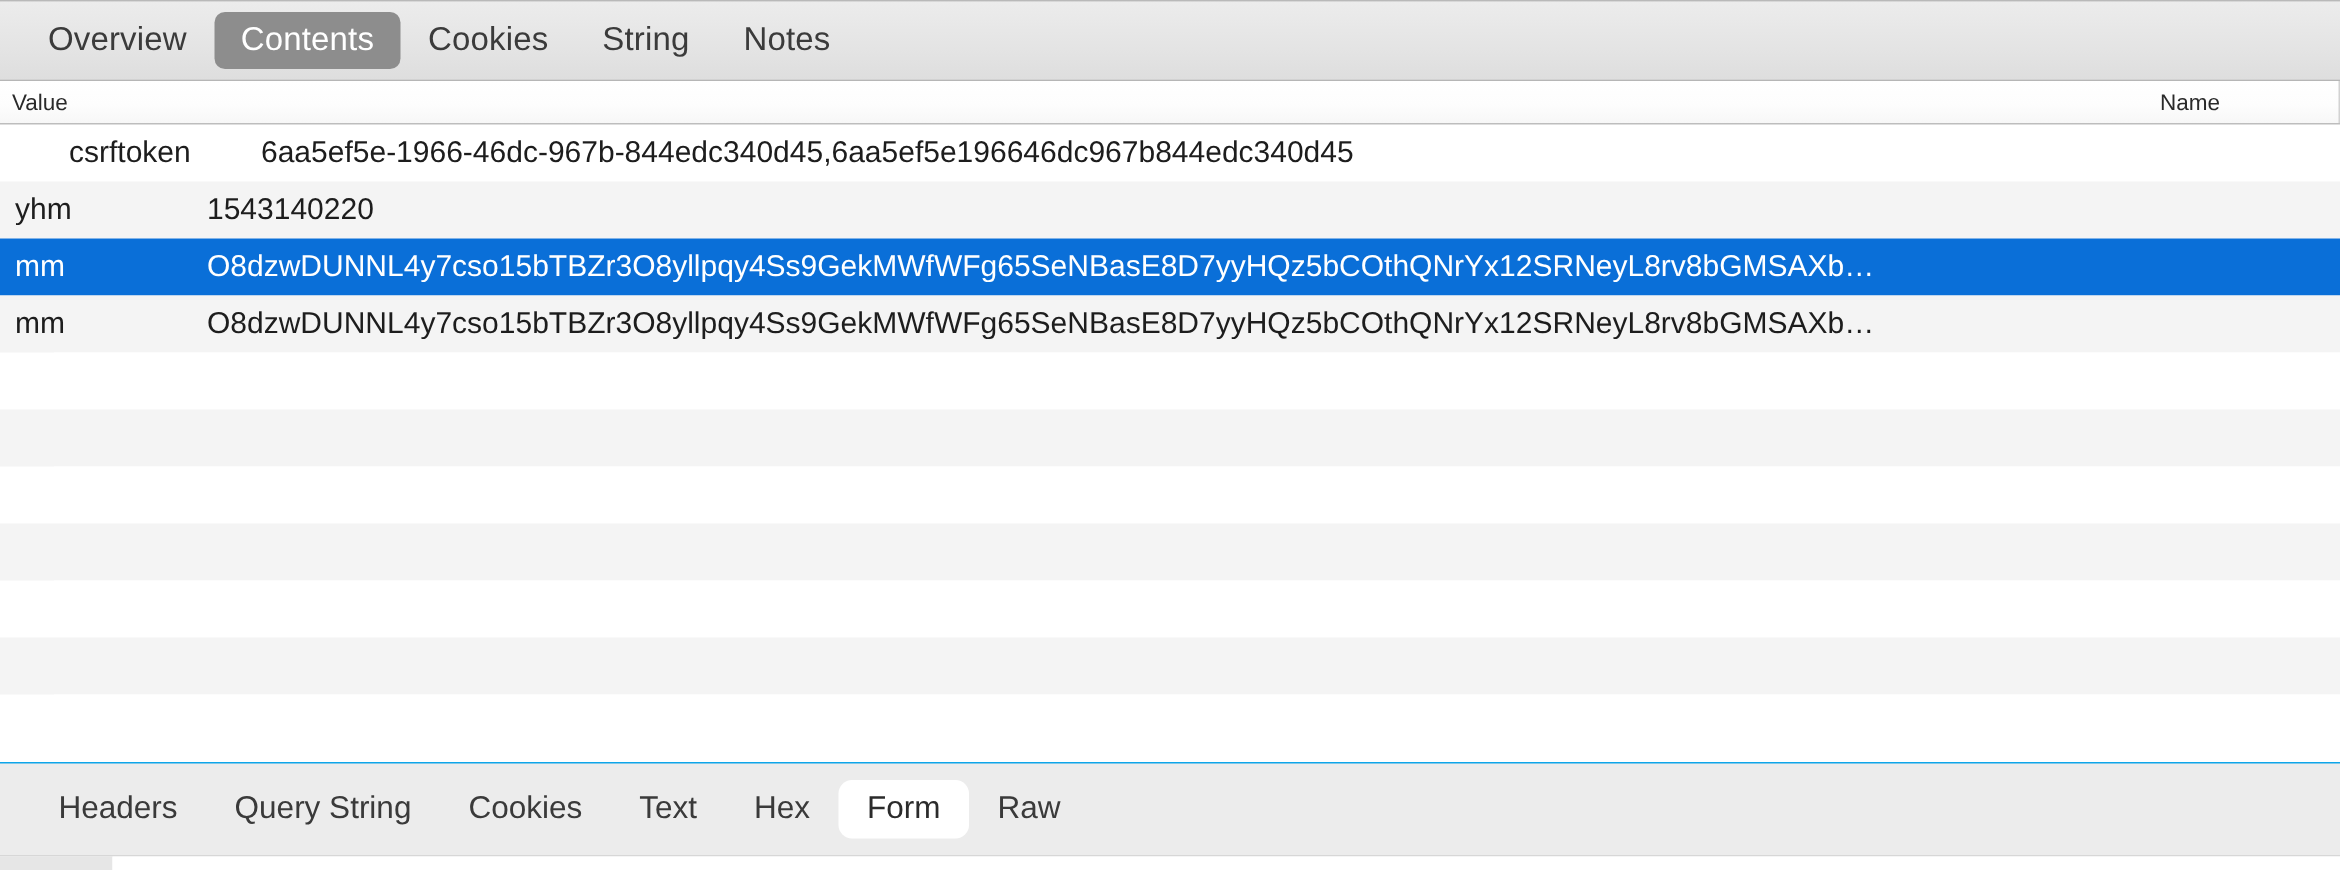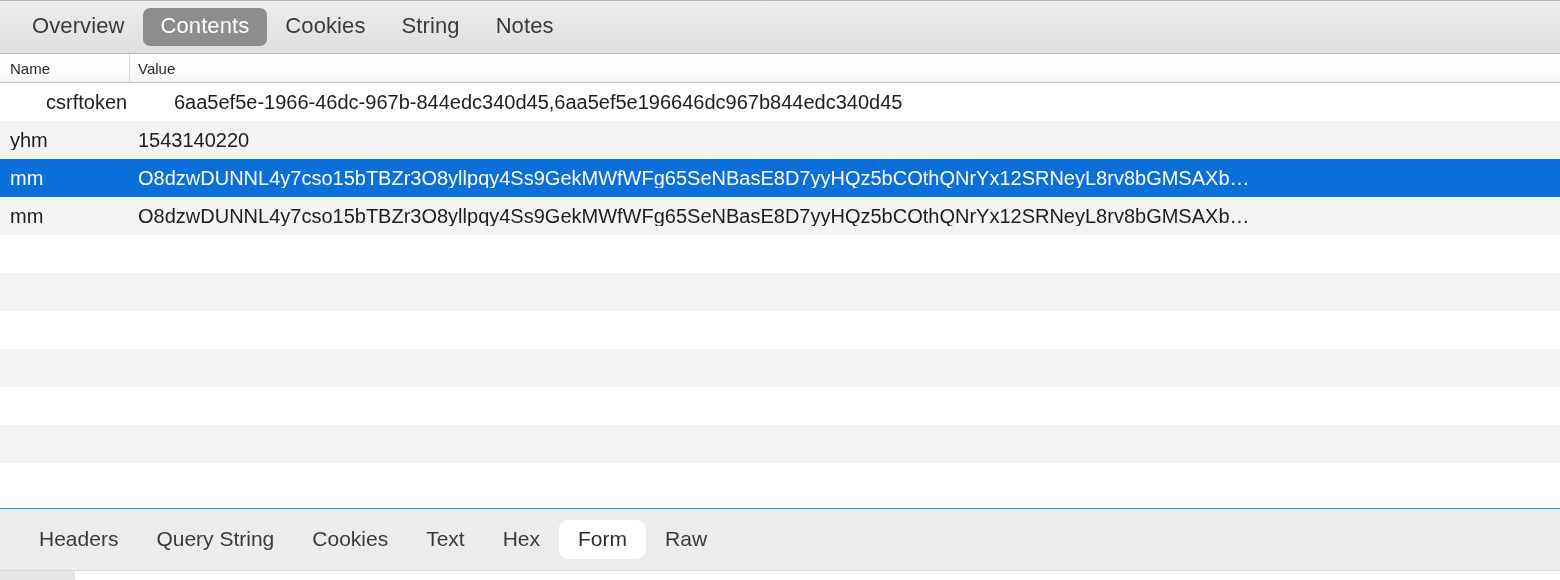--- a/index.html
+++ b/index.html
@@ -175,22 +175,22 @@
 
   <div class="top-tabbar">
     <div class="top-tab">Overview</div>
     <div class="top-tab active">Contents</div>
     <div class="top-tab">Cookies</div>
     <div class="top-tab">String</div>
     <div class="top-tab">Notes</div>
   </div>
 
   <div class="col-header">
+    <div class="col col-value">Value</div>
     <div class="col col-name">Name</div>
-    <div class="col col-value">Value</div>
   </div>
 
   <div class="table-body">
 
     <div class="row odd">
       <div class="cell cell-name">csrftoken</div>
       <div class="cell cell-value">6aa5ef5e-1966-46dc-967b-844edc340d45,6aa5ef5e196646dc967b844edc340d45</div>
     </div>
 
     <div class="row even">

